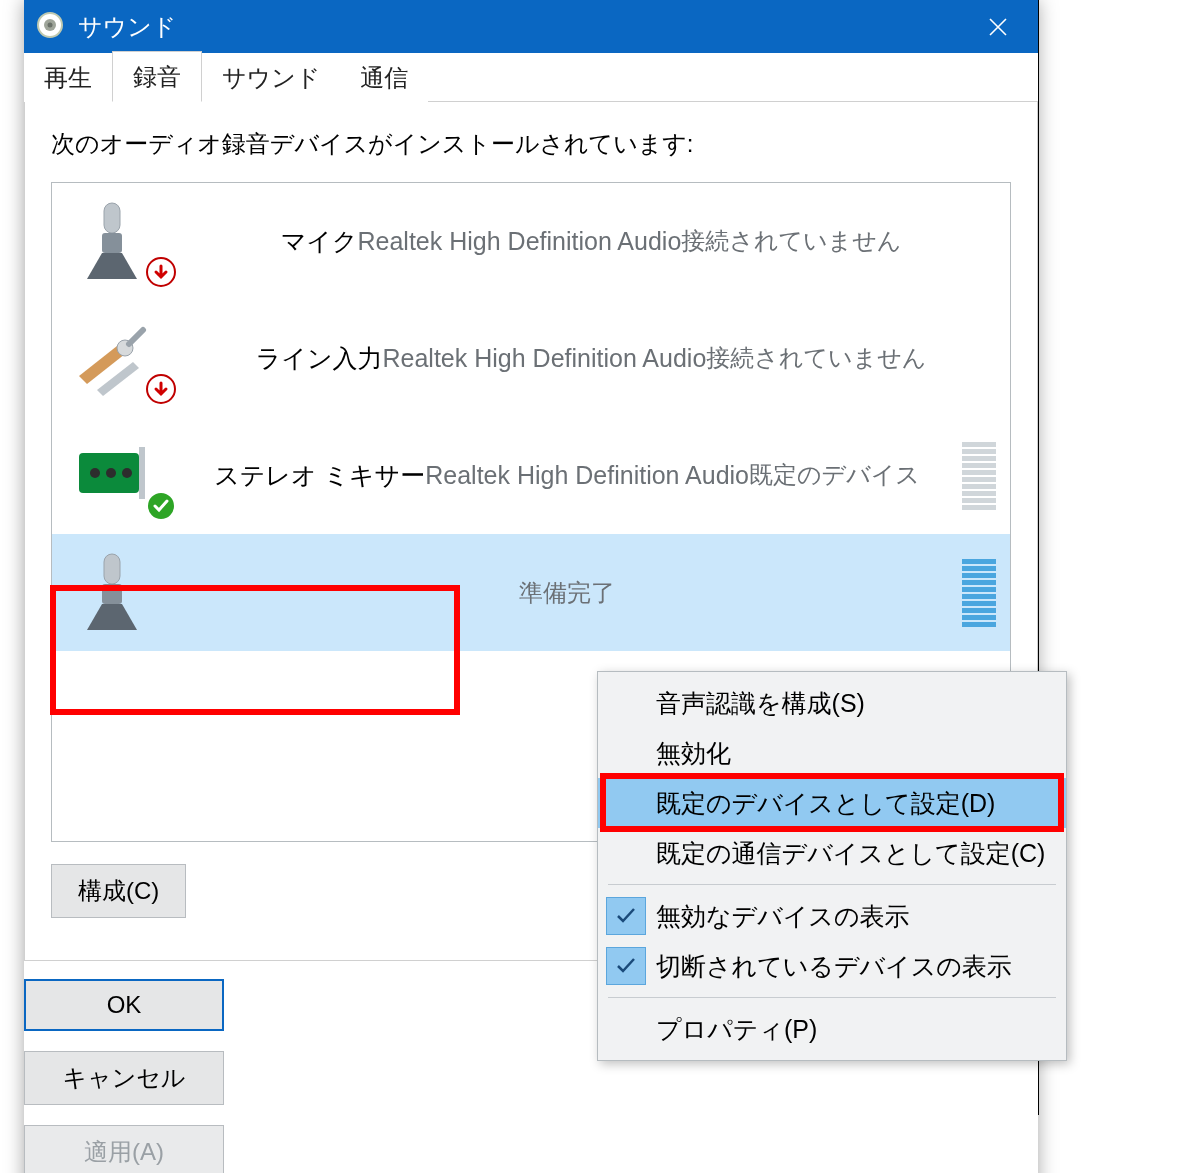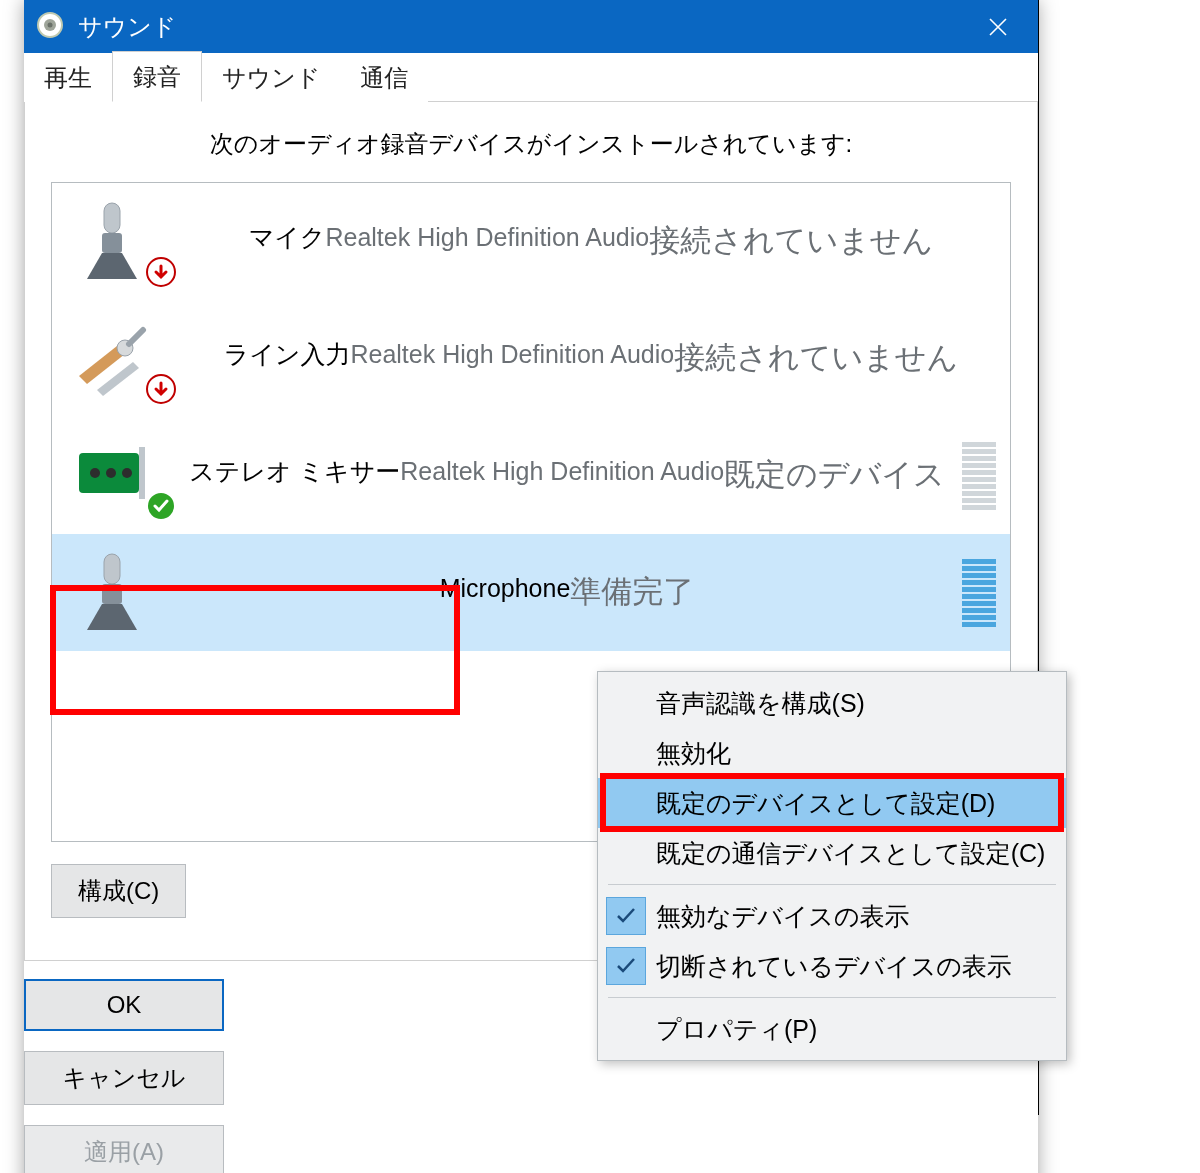--- a/index.html
+++ b/index.html
@@ -76,21 +76,20 @@
     z-index: 3;
   }
   .panel {
     border: 1px solid #d0d0d0;
     padding: 26px 26px 10px 26px;
     min-height: 860px;
   }
   .panel-desc {
     font-size: 24px;
     margin-bottom: 22px;
-    text-align: center;
   }
   .device-list {
     border: 1px solid #b6bcc0;
     height: 660px;
     background: #fff;
     overflow: hidden;
   }
   .device-item {
     display: flex;
     align-items: center;
@@ -108,21 +107,21 @@
   }
   .device-text {
     flex: 1;
     display: flex;
     flex-direction: row;
     justify-content: center;
     line-height: 1.3;
   }
   .dev-name { font-size: 25px; color: #000; }
   .dev-sub  { font-size: 25px; color: #6b7075; }
-  .dev-status { font-size: 31px; color: #6b7075; }
+  .dev-status { font-size: 24px; color: #6b7075; }
   .level-meter {
     width: 34px;
     margin-right: 14px;
     display: flex;
     flex-direction: column-reverse;
     gap: 2px;
   }
   .level-meter .bar {
     height: 5px;
     background: #d0d6da;
@@ -348,21 +347,20 @@
           <div class="device-icon-wrap">
             <div class="mic-ico">
               <svg viewBox="0 0 70 82">
                 <rect x="27" y="2" width="16" height="30" rx="8" fill="#bfc6cc" stroke="#9aa3ab" stroke-width="1"></rect>
                 <rect x="25" y="32" width="20" height="20" rx="3" fill="#85909a"></rect>
                 <path d="M10 78 L60 78 L45 52 L25 52 Z" fill="#5c6670"></path>
               </svg>
             </div>
           </div>
           <div class="device-text">
-            <div class="dev-name">Microphone</div>
             <div class="dev-status">準備完了</div>
           </div>
           <div class="level-meter blue">
             <div class="bar"></div>
               <div class="bar"></div>
               <div class="bar"></div>
               <div class="bar"></div>
               <div class="bar"></div>
             <div class="bar"></div>
               <div class="bar"></div>

